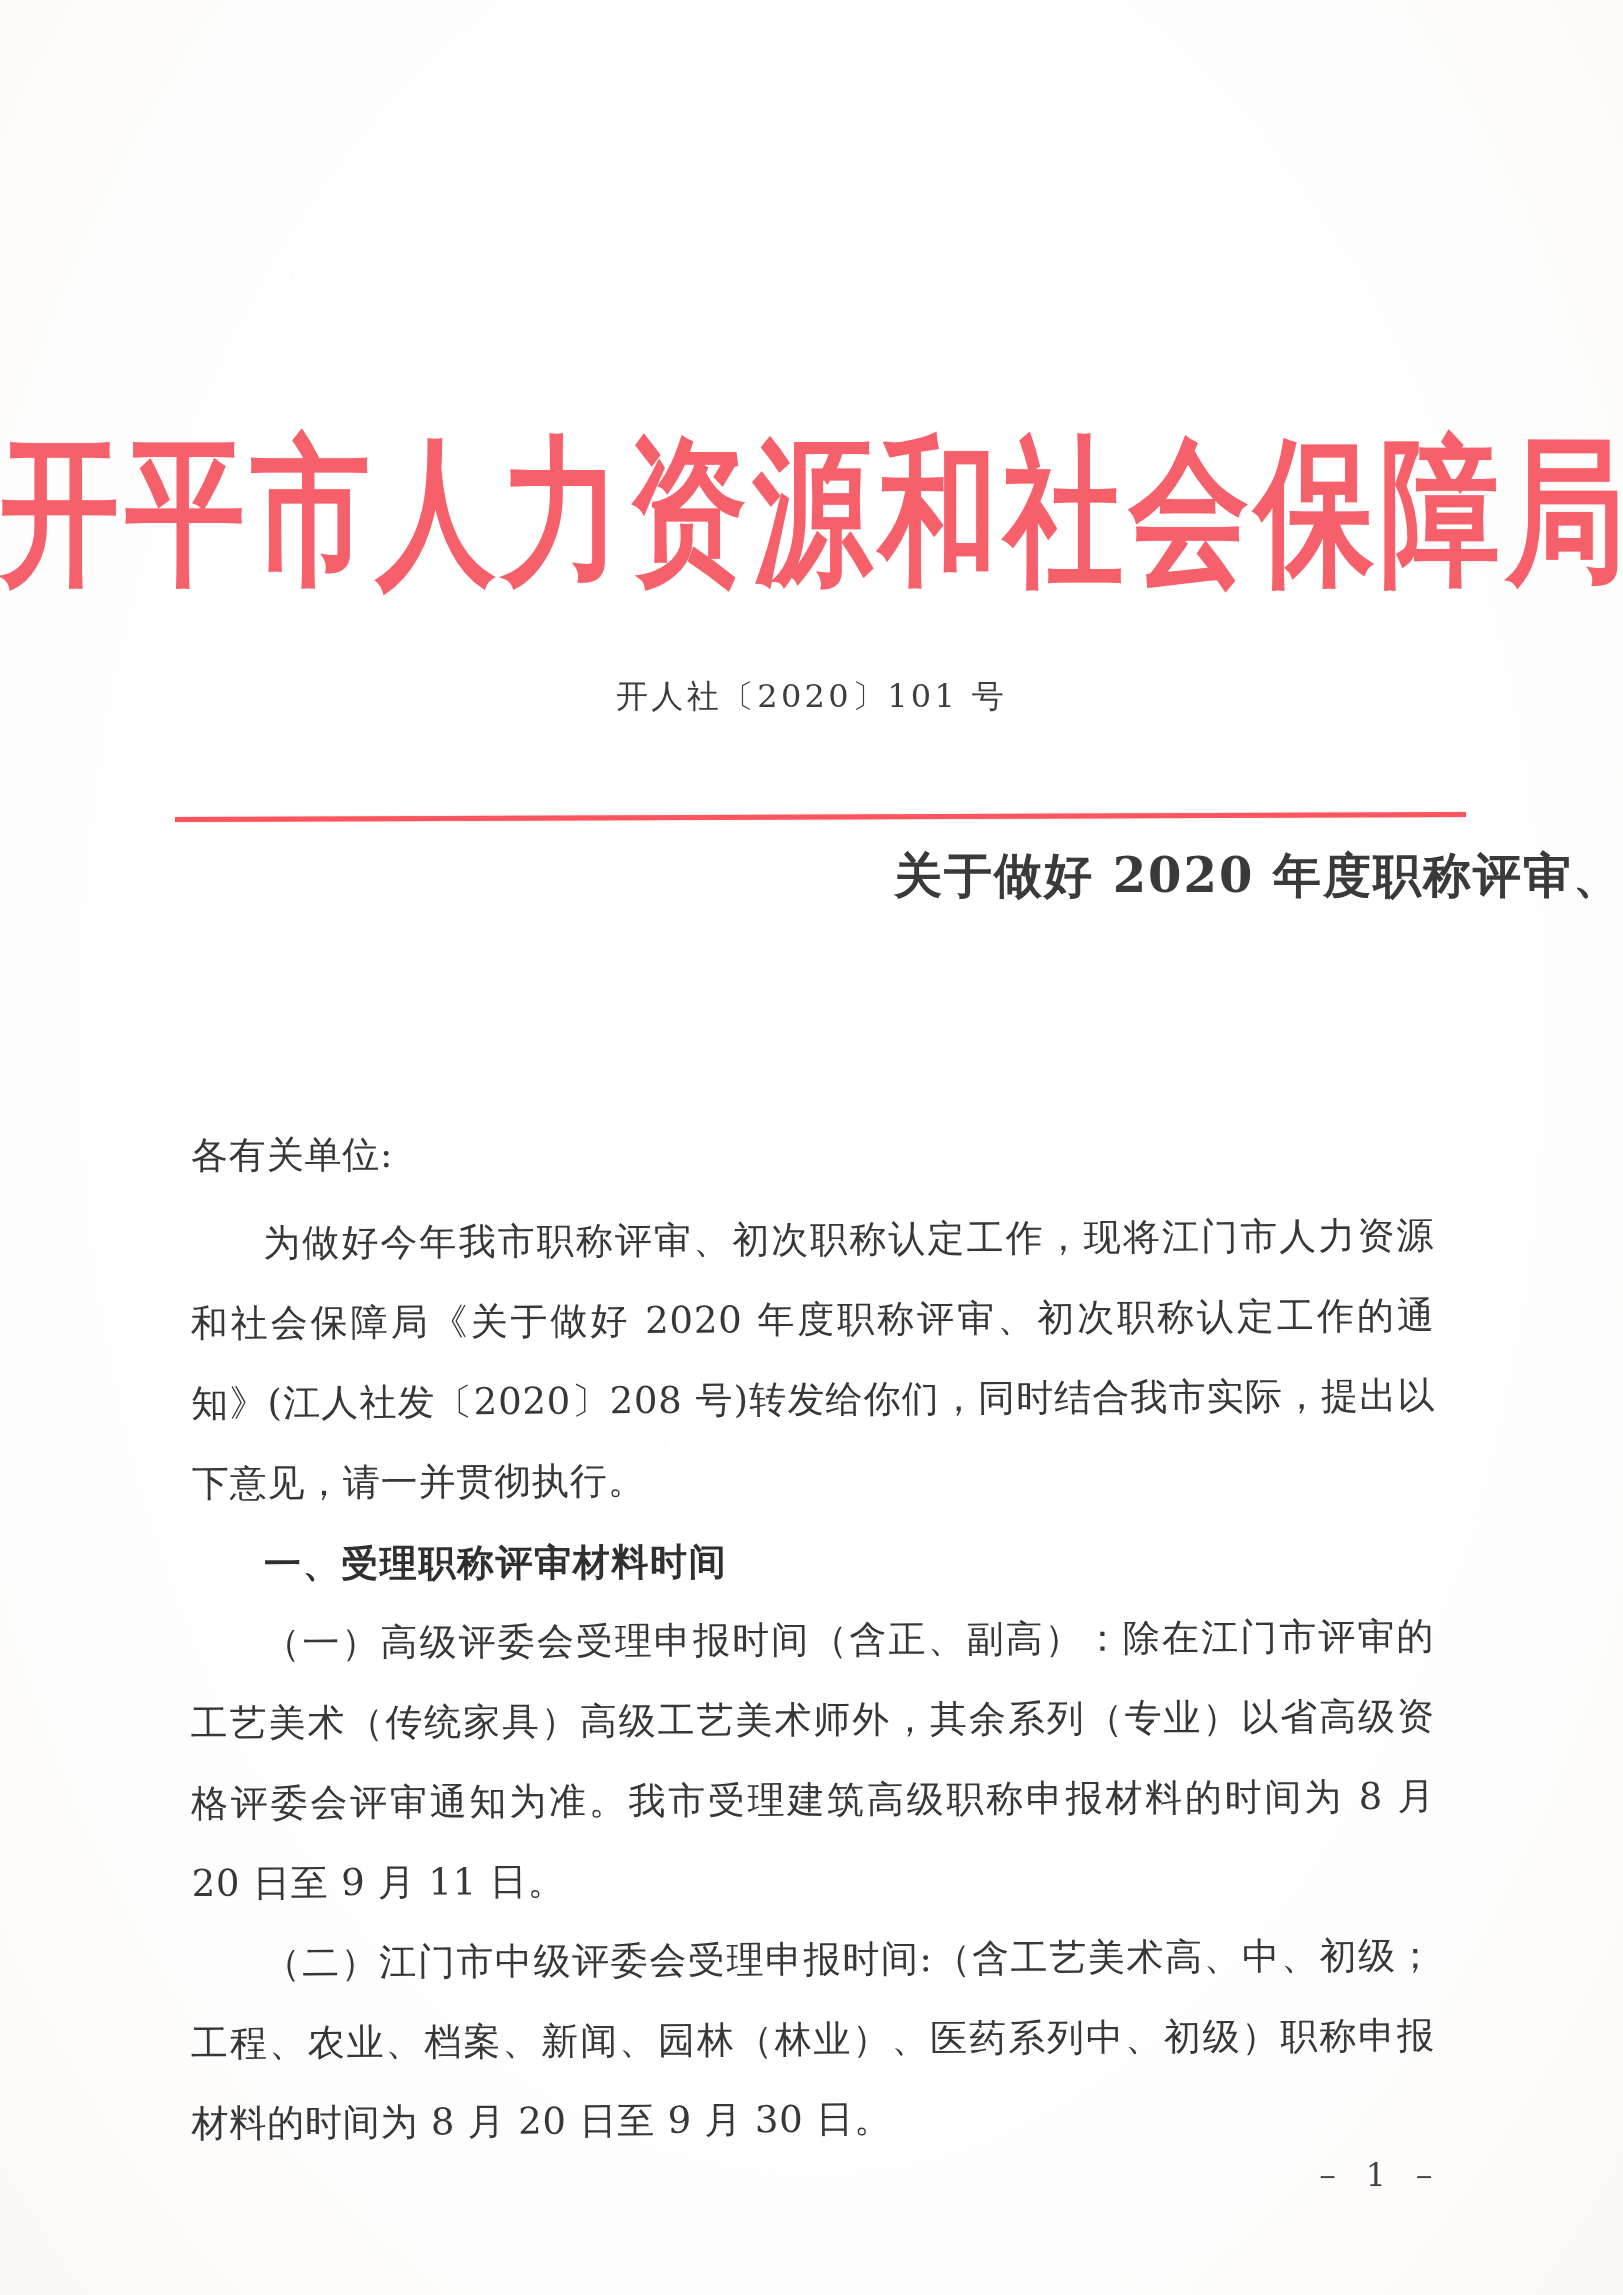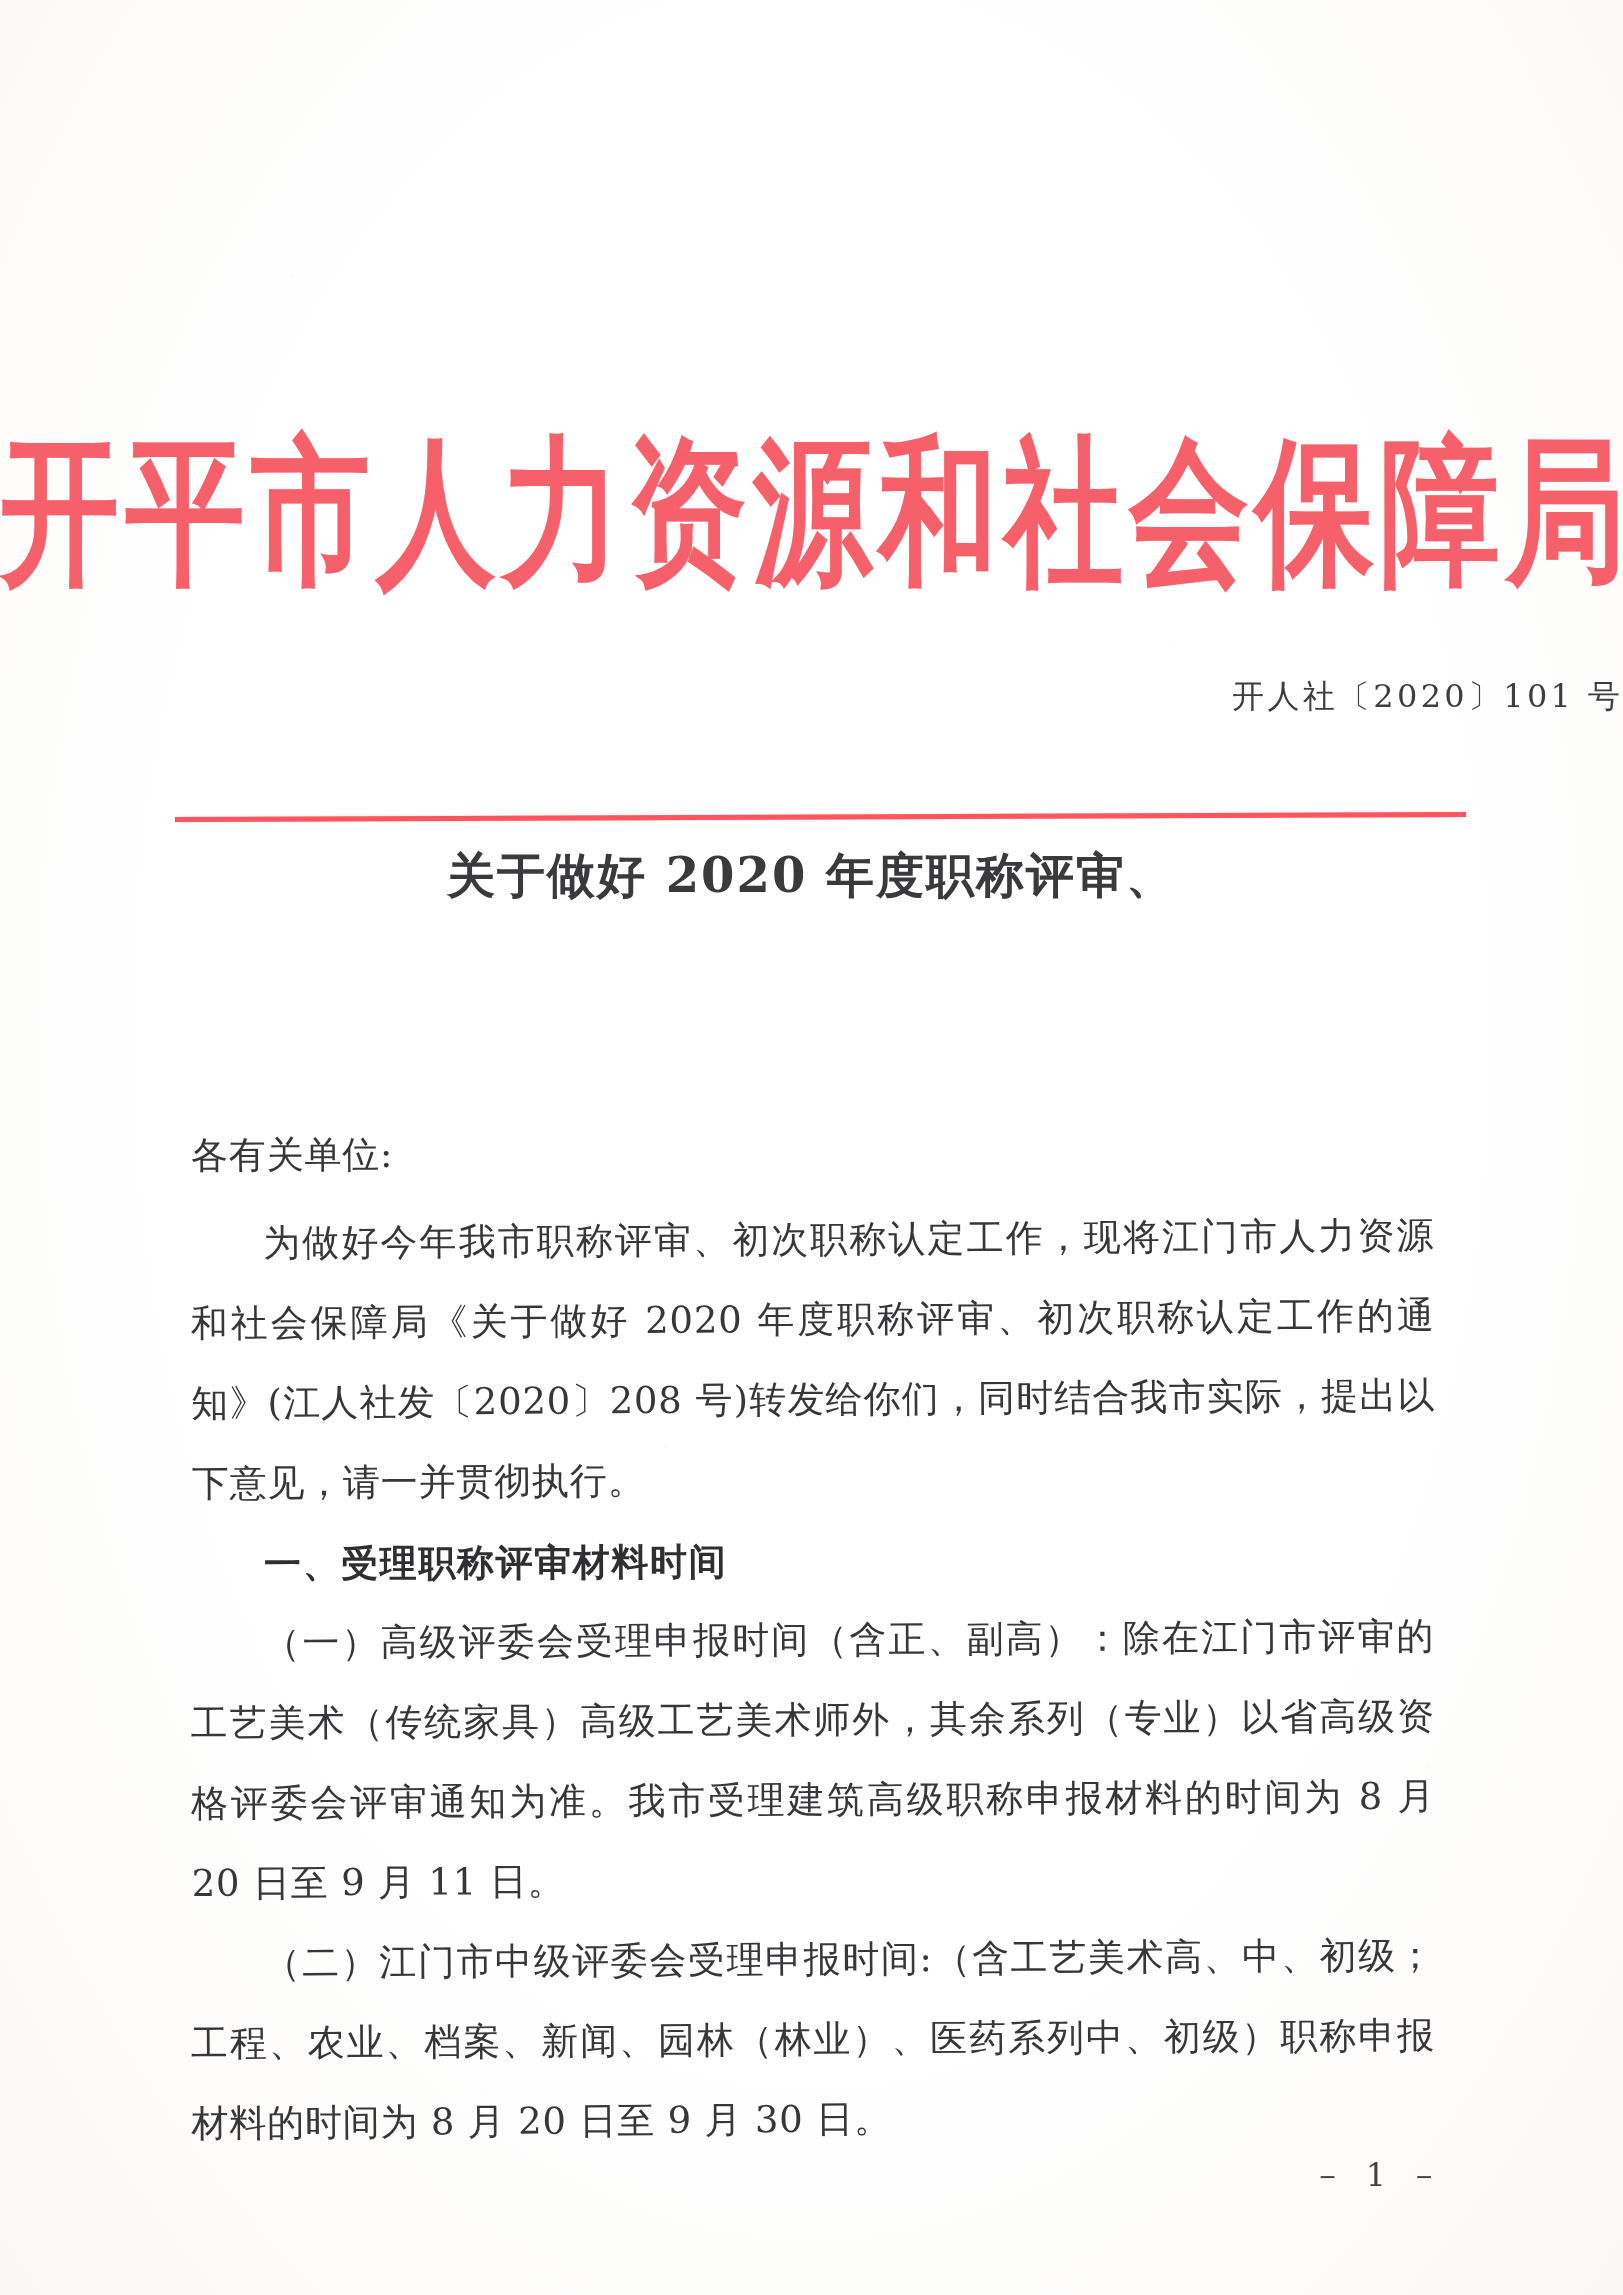--- a/index.html
+++ b/index.html
@@ -60,21 +60,21 @@
     white-space: nowrap;
     text-shadow: 0 0 0.7px rgba(246,96,106,.45);
   }
 
   
   .doc-number {
     position: absolute;
     top: 675px;
     left: 0;
     width: 1623px;
-    text-align: right;
+    text-align: center;
     font-family: "DejaVu Serif", serif;
     font-size: 32px;
     letter-spacing: 3.3px;
     color: #3d3d3f;
     white-space: nowrap;
   }
 
   
   .red-rule {
     position: absolute;
@@ -87,21 +87,21 @@
     transform-origin: left center;
     box-shadow: 0 0 1.3px rgba(251,85,96,.55);
   }
 
   
   .headline {
     position: absolute;
     top: 839px;
     left: 0;
     width: 1623px;
-    text-align: center;
+    text-align: right;
   }
 
   .headline-line {
     font-family: "DejaVu Serif", serif;
     font-weight: 700;
     font-size: 48px;
     line-height: 1.5;
     letter-spacing: 2px;
     color: #3a3a3c;
     white-space: nowrap;

